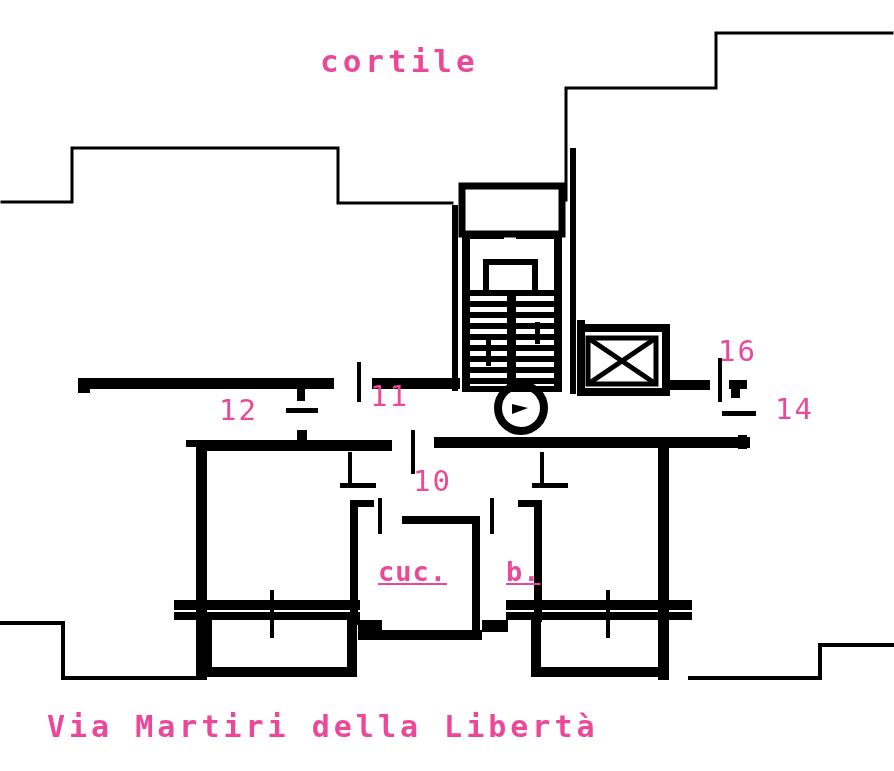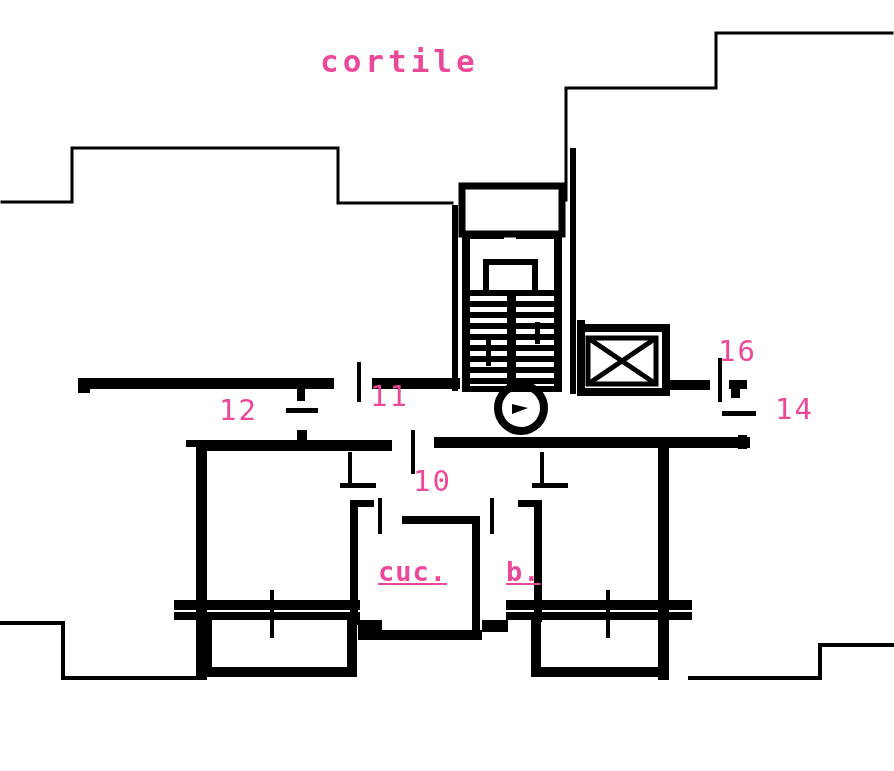--- a/index.html
+++ b/index.html
@@ -259,14 +259,15 @@
   <div class="plan-text num-label" id="num-13">10</div>
 
   <div class="plan-text num-label" id="num-14">14</div>
 
   <div class="plan-text num-label" id="num-15">16</div>
 
   <div class="plan-text room-label" id="room-cuc">cuc.</div>
 
   <div class="plan-text room-label" id="room-b">b.</div>
 
+  <div class="plan-text" id="street-label">Via Martiri della Libertà</div>
 
 </div>
 
 </body></html>

